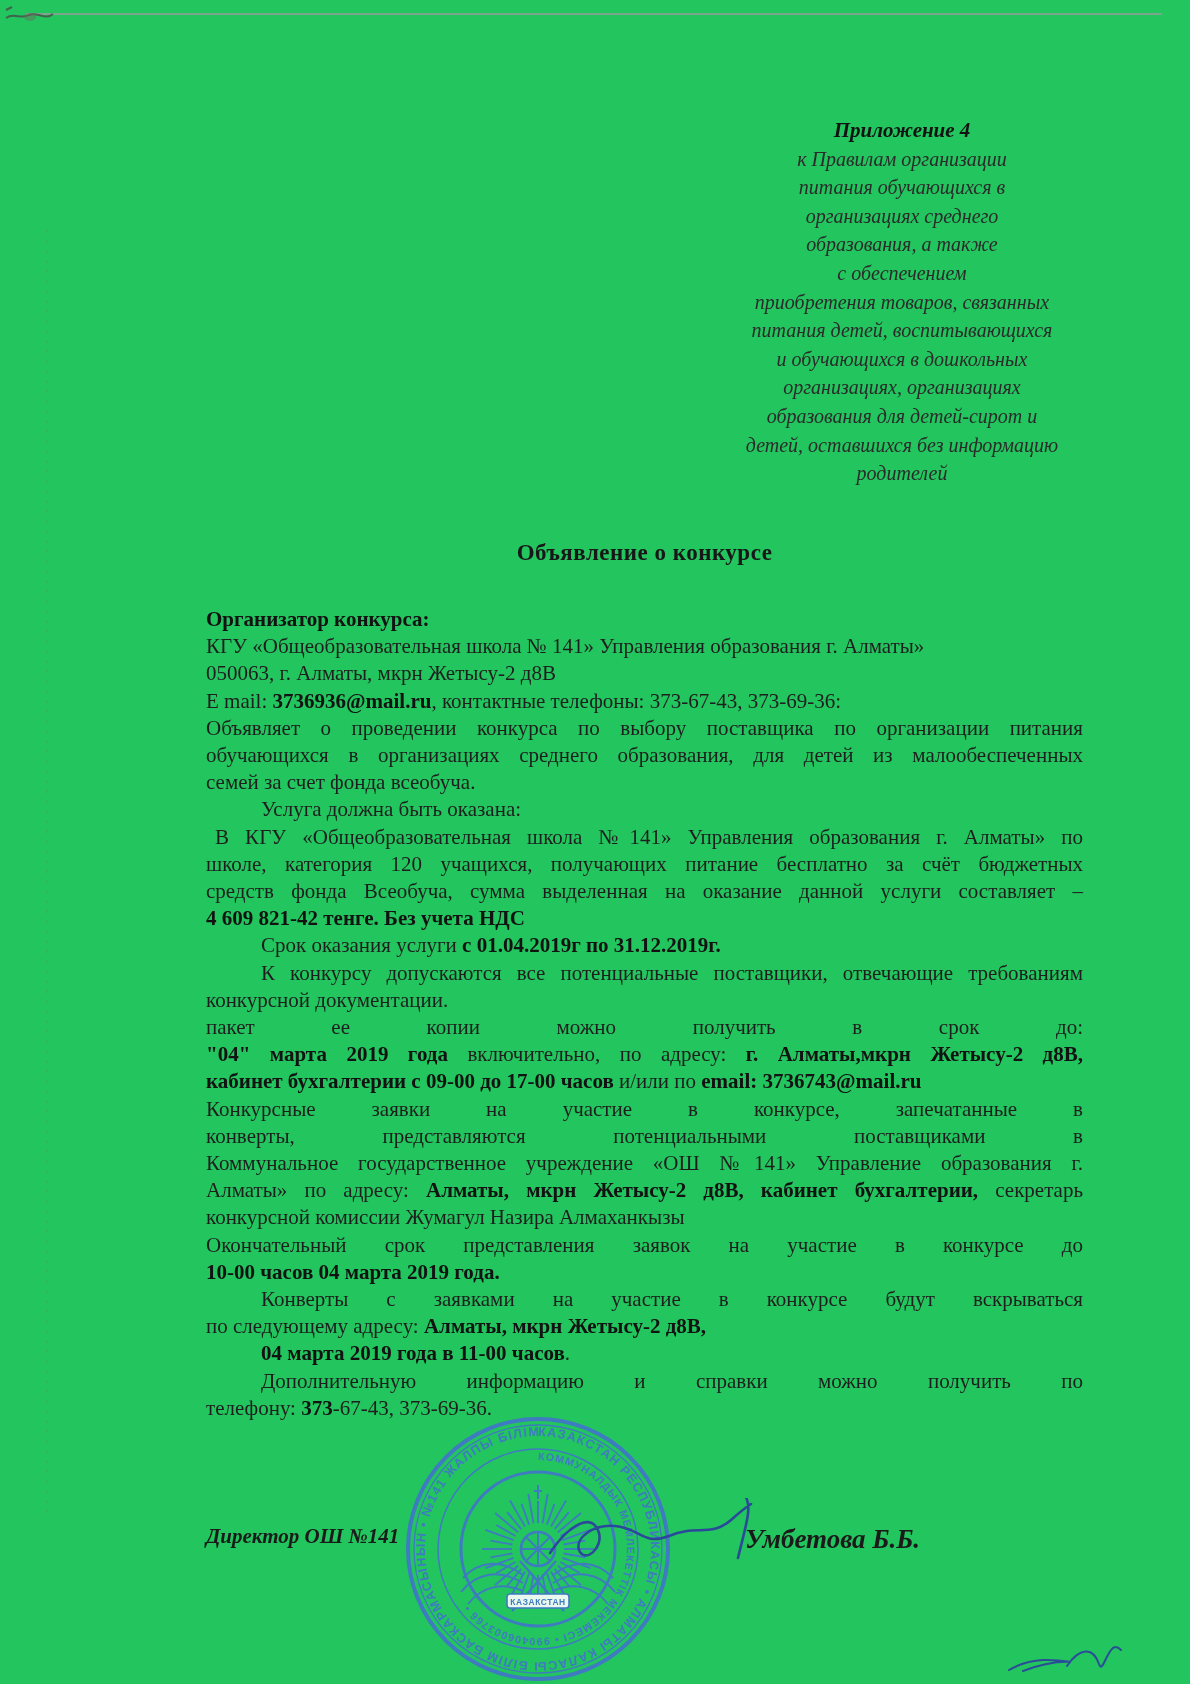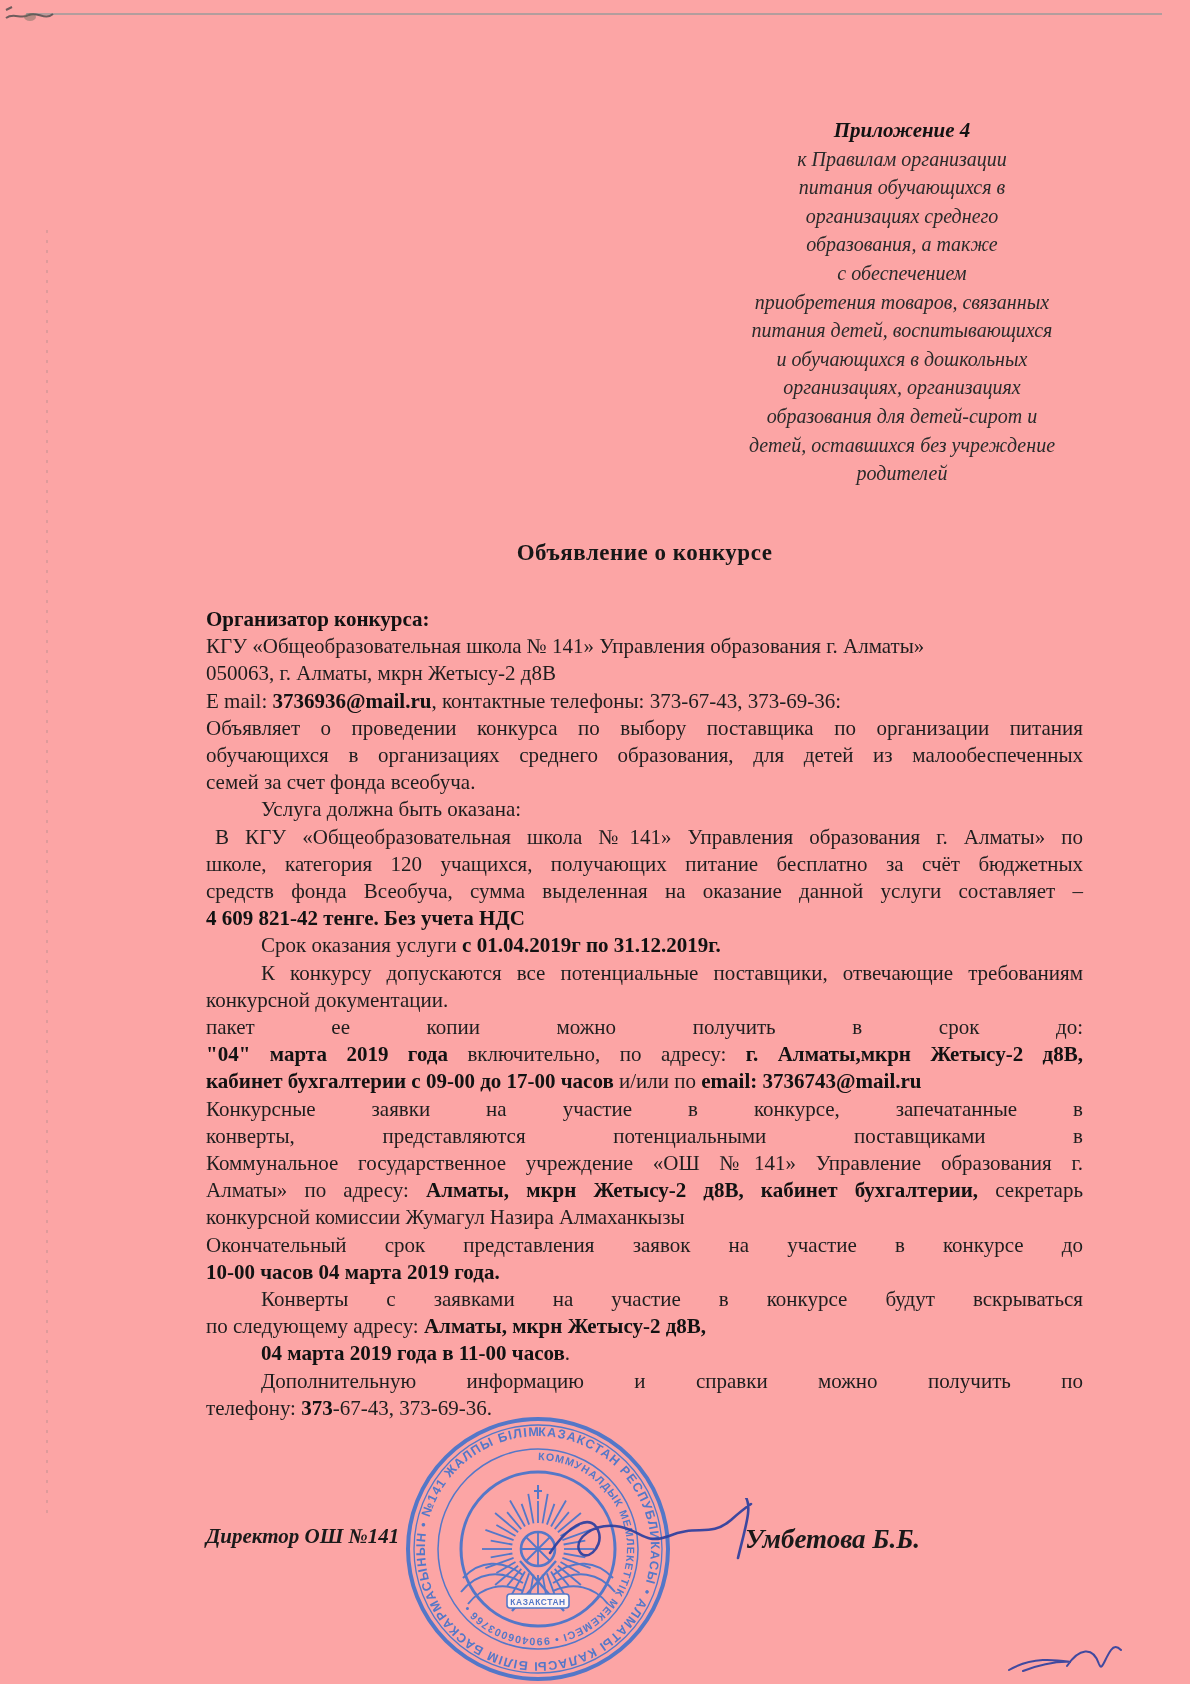--- a/index.html
+++ b/index.html
@@ -3,21 +3,21 @@
 <meta charset="utf-8">
 <style>
   :root{
     --ink:#1e1e1e;
     --stamp:#4273cc;
     --sig:#2b3f9e;
   }
   html,body{margin:0;padding:0;}
   body{width:1190px;height:1684px;background:#ffffff;overflow:hidden;}
   .page{
-    position:relative;width:1190px;height:1684px;background:#fca5a5;
+    position:relative;width:1190px;height:1684px;background:#22c55e;
     font-family:"Liberation Serif","DejaVu Serif",serif;color:var(--ink);
   }
   
   .scan-top-line{position:absolute;left:26px;top:13px;width:1136px;height:2px;background:#9b9b9b;opacity:.75;}
   .scan-left-noise{position:absolute;left:46px;top:230px;width:2px;height:1290px;
     background:repeating-linear-gradient(to bottom,rgba(120,120,120,.22) 0 3px,transparent 3px 10px);}
   
   .annex{
     position:absolute;left:700px;top:116px;width:404px;text-align:center;
     font-style:italic;font-size:20px;line-height:28.6px;color:#2a2a2a;
@@ -63,21 +63,21 @@
       <div>к Правилам организации</div>
       <div>питания обучающихся в</div>
       <div>организациях среднего</div>
       <div>образования, а также</div>
       <div>с обеспечением</div>
       <div>приобретения товаров, связанных</div>
       <div>питания детей, воспитывающихся</div>
       <div>и обучающихся в дошкольных</div>
       <div>организациях, организациях</div>
       <div>образования для детей-сирот и</div>
-      <div>детей, оставшихся без учреждение</div>
+      <div>детей, оставшихся без информацию</div>
       <div>родителей</div>
     </div>
 
   <div class="doc-title">Объявление о конкурсе</div>
 
   <div class="body-text">
       <div class="ln"><span class="b">Организатор конкурса:</span></div>
       <div class="ln"><span>КГУ «Общеобразовательная школа № 141» Управления образования г. Алматы»</span></div>
       <div class="ln"><span>050063, г. Алматы, мкрн Жетысу-2 д8В</span></div>
       <div class="ln"><span>E mail: </span><span class="b u">3736936@mail.ru</span><span>, контактные телефоны: 373-67-43, 373-69-36:</span></div>

